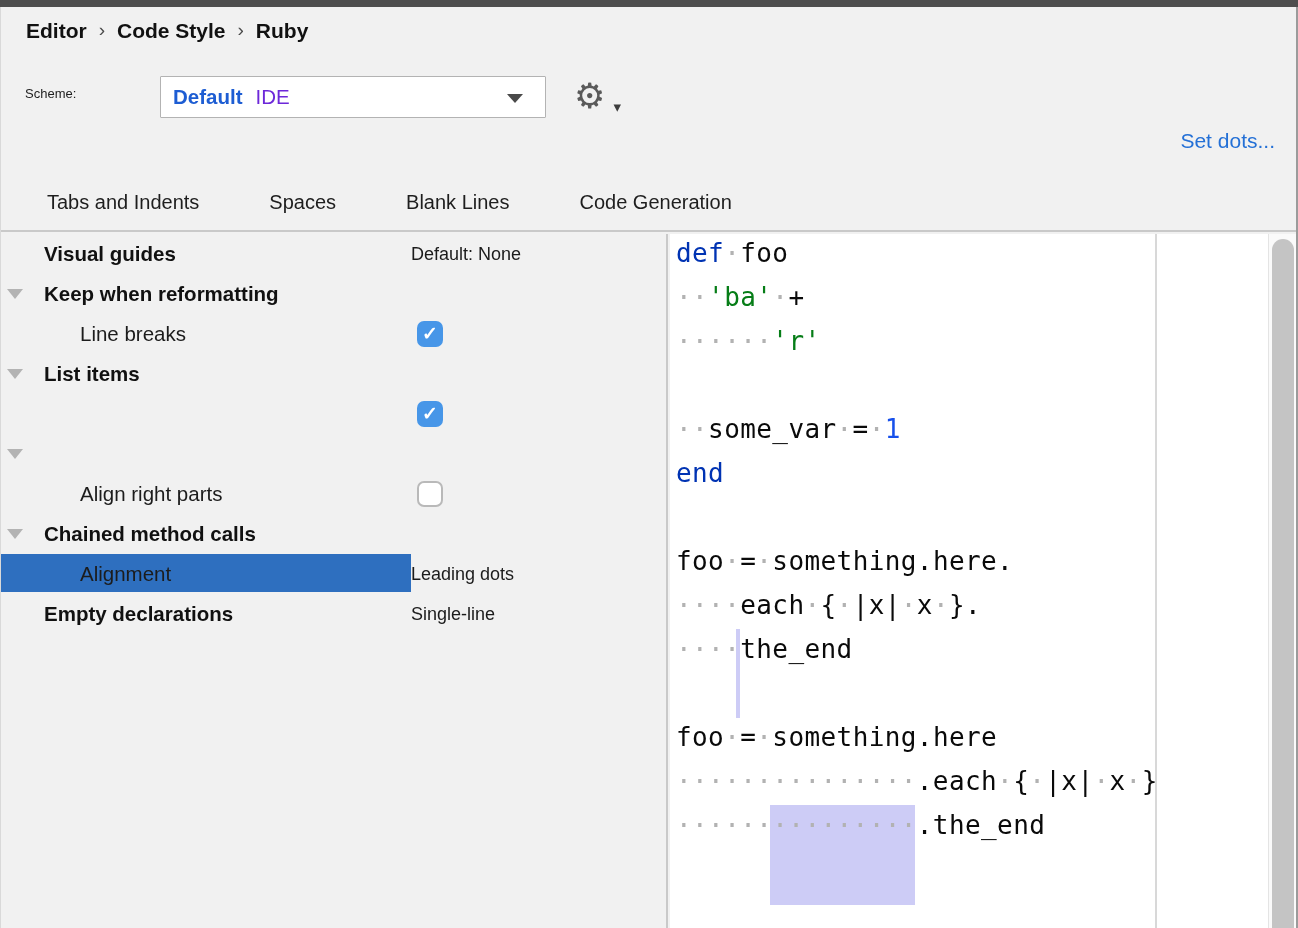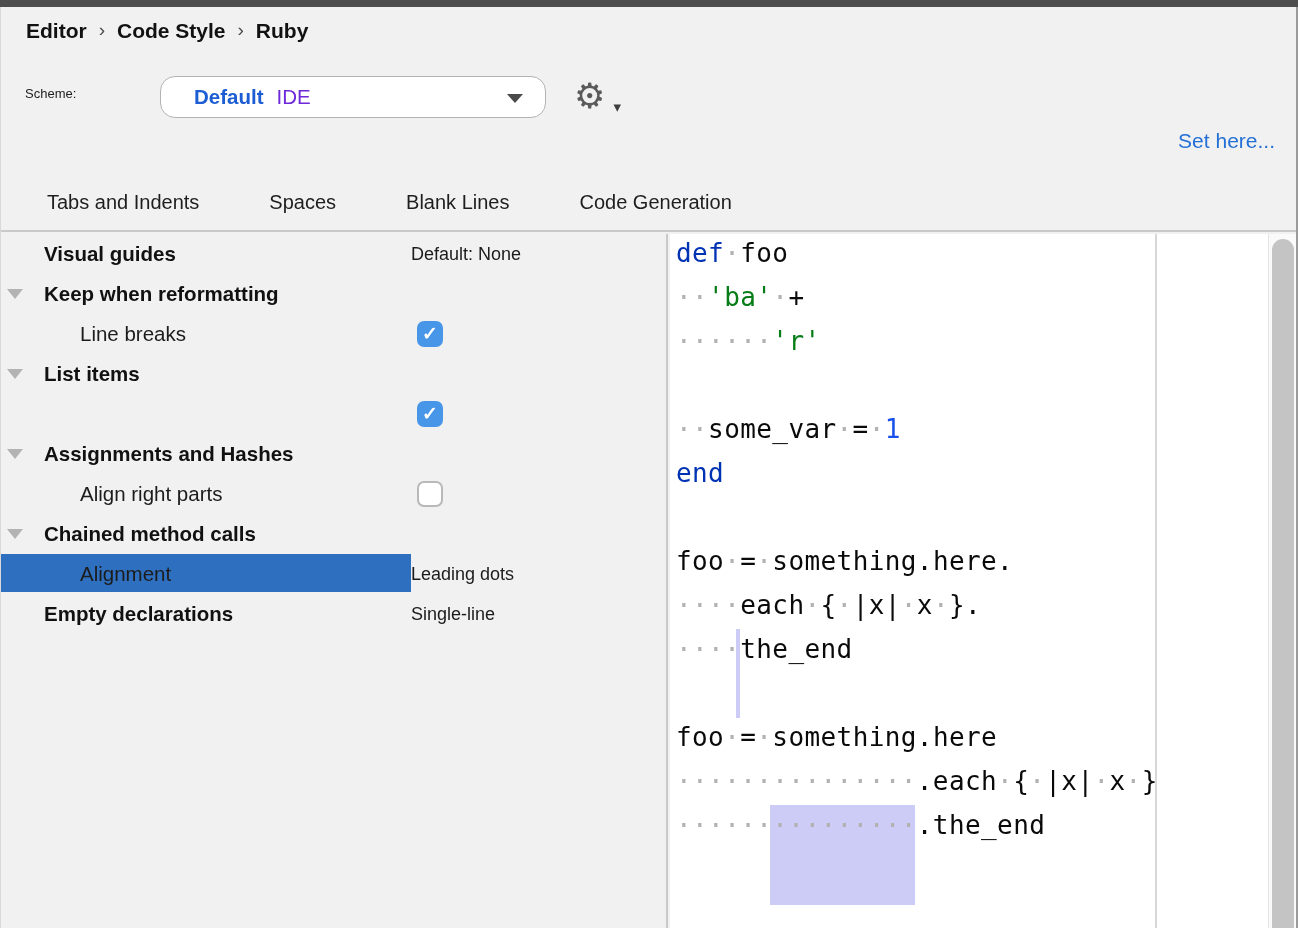--- a/index.html
+++ b/index.html
@@ -20,21 +20,21 @@
   body{font-family:"Liberation Sans",sans-serif;background:#f1f1f1;position:relative;}
   .app{position:absolute;inset:0;background:#f1f1f1;}
   .top-edge{position:absolute;left:0;top:0;width:100%;height:7px;background:#4e4e4e;}
   .left-edge{position:absolute;left:0;top:7px;bottom:0;width:1px;background:#d9d9d9;z-index:9;}
   .right-edge{position:absolute;right:0;top:7px;bottom:0;width:2px;background:#9b9b9b;z-index:9;}
 
   
   .breadcrumb{position:absolute;left:26px;top:19px;display:flex;align-items:center;gap:12px;font-size:21px;font-weight:700;color:#111;}
   .breadcrumb .sep{font-weight:400;color:#4a4a4a;font-size:19px;transform:translateY(-1px);}
   .scheme-label{position:absolute;left:25px;top:86px;font-size:13px;color:#1d1d1d;}
-  .combo{position:absolute;left:160px;top:76px;width:386px;height:42px;background:#fff;border:1.5px solid #b3b3b3;border-radius:15px;display:flex;align-items:center;padding-left:33px;}
+  .combo{position:absolute;left:160px;top:76px;width:386px;height:42px;background:#fff;border:1.5px solid #b3b3b3;border-radius:1px;display:flex;align-items:center;padding-left:12px;}
   .combo-primary{font-size:20.5px;font-weight:700;color:var(--scheme-blue);}
   .combo-secondary{font-size:20.5px;color:#6d28d9;margin-left:13px;}
   .combo-arrow{position:absolute;right:22px;top:17px;width:0;height:0;border-left:8px solid transparent;border-right:8px solid transparent;border-top:9px solid #4a4a4a;}
   .gear{position:absolute;left:574px;top:74px;width:44px;height:44px;cursor:pointer;}
   .gear-glyph{font-size:35px;color:#5a5a5a;line-height:44px;}
   .gear-caret{position:absolute;right:-3px;bottom:2px;font-size:15px;color:#3e3e3e;}
   .set-from{position:absolute;right:23px;top:129px;font-size:21px;color:var(--link);text-decoration:none;cursor:pointer;}
 
   
   .tabs{position:absolute;left:0;top:174px;width:100%;height:58px;display:flex;align-items:center;padding-left:25px;border-bottom:2px solid #c9c9c9;gap:20px;}
@@ -89,21 +89,21 @@
   <span class="scheme-label">Scheme:</span>
   <div class="combo">
     <span class="combo-primary">Default</span>
     <span class="combo-secondary">IDE</span>
     <span class="combo-arrow"></span>
   </div>
   <div class="gear">
     <span class="gear-glyph">⚙</span>
     <span class="gear-caret">▾</span>
   </div>
-  <a class="set-from">Set here...</a>
+  <a class="set-from">Set dots...</a>
 
   <div class="tabs" id="tabs">
       <div class="tab">
         <span class="tab-label">Tabs and Indents</span>
       </div>
       <div class="tab">
         <span class="tab-label">Spaces</span>
       </div>
       <div class="tab">
         <span class="tab-label">Blank Lines</span>
@@ -128,21 +128,20 @@
       </div>
       <div class="tree-row">
         <div class="tri"></div>
         <span class="row-label group">List items</span>
       </div>
       <div class="tree-row">
         <div class="checkbox checked">✓</div>
       </div>
       <div class="tree-row">
         <div class="tri"></div>
-        <span class="row-label group">Assignments and Hashes</span>
       </div>
       <div class="tree-row">
         <span class="row-label child">Align right parts</span>
         <div class="checkbox unchecked"></div>
       </div>
       <div class="tree-row">
         <div class="tri"></div>
         <span class="row-label group">Chained method calls</span>
       </div>
       <div class="tree-row">

